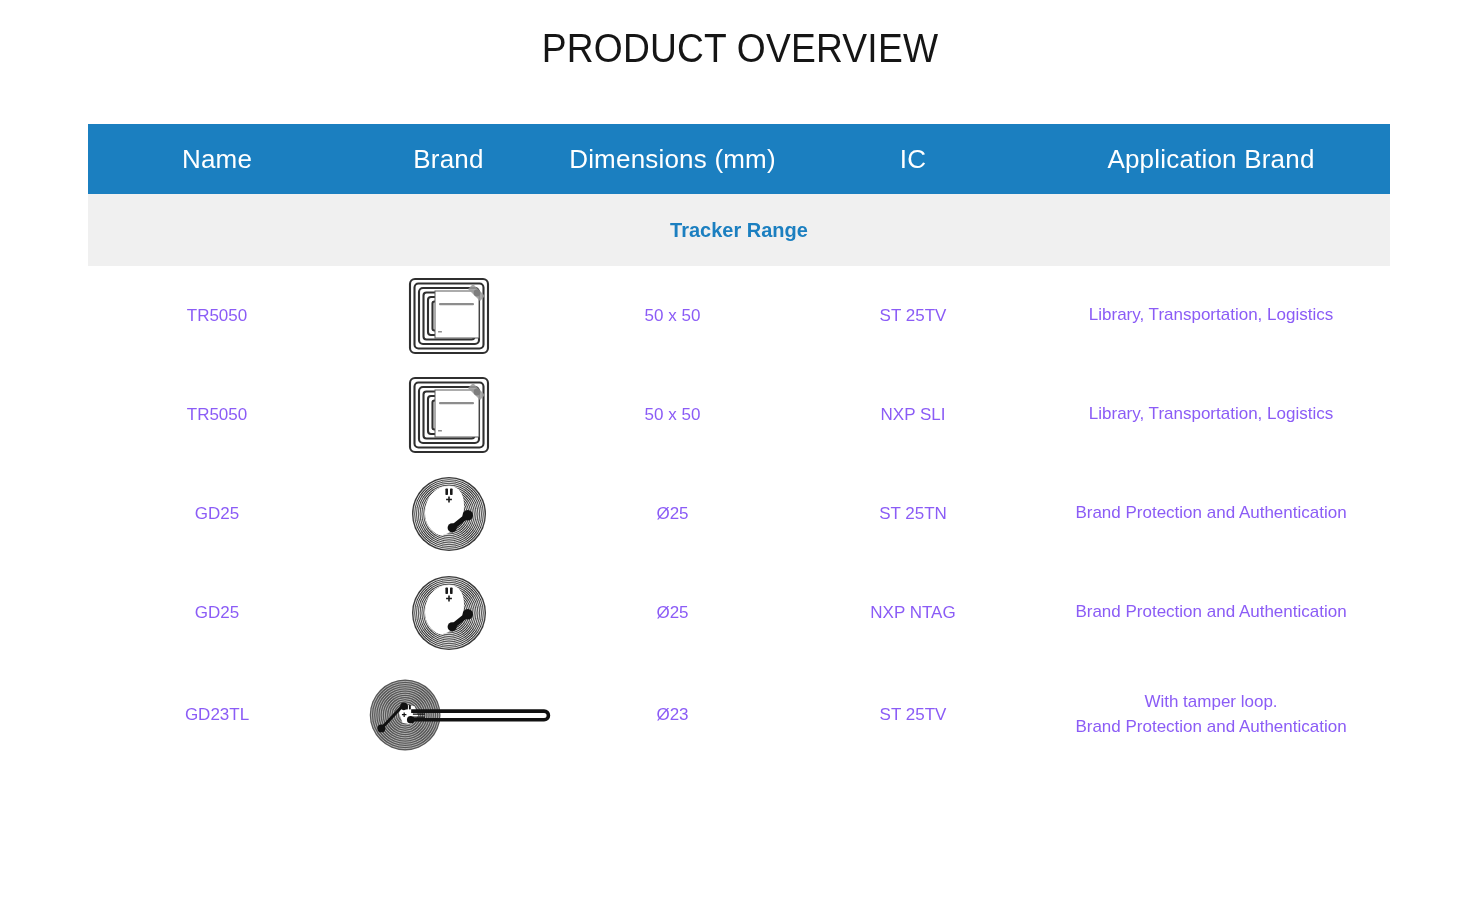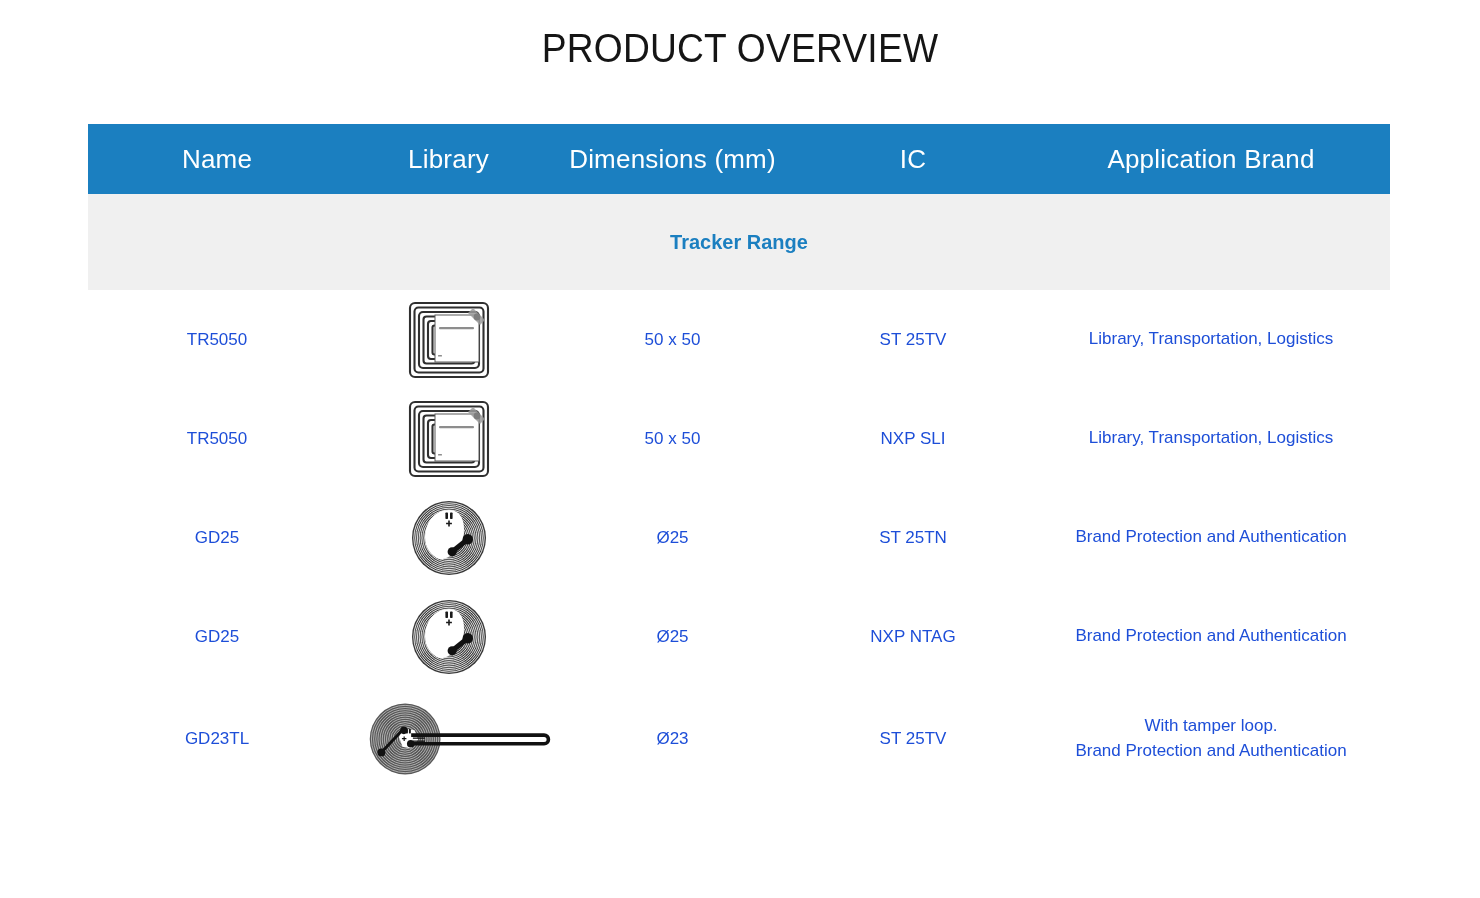--- a/index.html
+++ b/index.html
@@ -51,34 +51,34 @@
     font-weight: 400;
     height: 70px;
     text-align: center;
     vertical-align: middle;
     padding: 0;
     font-family: "Liberation Sans Narrow", "Liberation Sans", sans-serif;
     letter-spacing: 0.2px;
   }
   tr.section-row td {
     background: #f0f0f0;
-    height: 96px;
+    height: 72px;
     text-align: center;
     vertical-align: middle;
     color: #1b7fc0;
     font-size: 20px;
     font-weight: 700;
     padding: 0;
     font-family: "Liberation Sans Narrow", "Liberation Sans", sans-serif;
   }
   tr.product-row td {
     height: 99px;
     text-align: center;
     vertical-align: middle;
-    color: #1d4ed8;
+    color: #8b5cf6;
     font-size: 17px;
     font-weight: 400;
     padding: 0;
     background: #ffffff;
     font-family: "Liberation Sans Narrow", "Liberation Sans", sans-serif;
   }
   tr.product-row.tall td { height: 105px; }
   td.cell-app { line-height: 1.45; }
   td.cell-design { padding: 0; }
   .design-holder {
@@ -103,21 +103,21 @@
       <colgroup>
         <col class="c-name">
           <col class="c-des">
           <col class="c-dim">
           <col class="c-ic">
           <col class="c-app">
       </colgroup>
       <thead>
         <tr>
           <th>Name</th>
-          <th>Library</th>
+          <th>Brand</th>
           <th>Dimensions (mm)</th>
           <th>IC</th>
           <th>Application Brand</th>
         </tr>
       </thead>
       <tbody>
 
         <tr class="section-row">
           <td colspan="5">Tracker Range</td>
         </tr>

